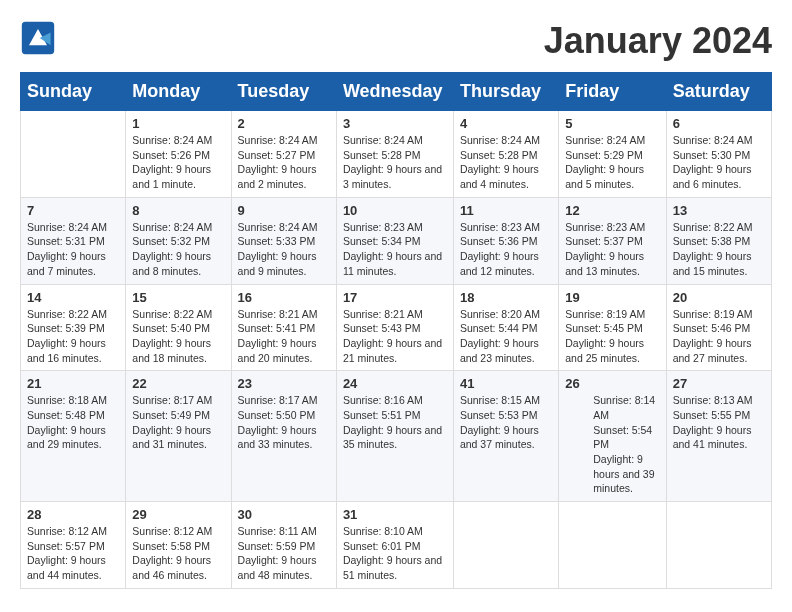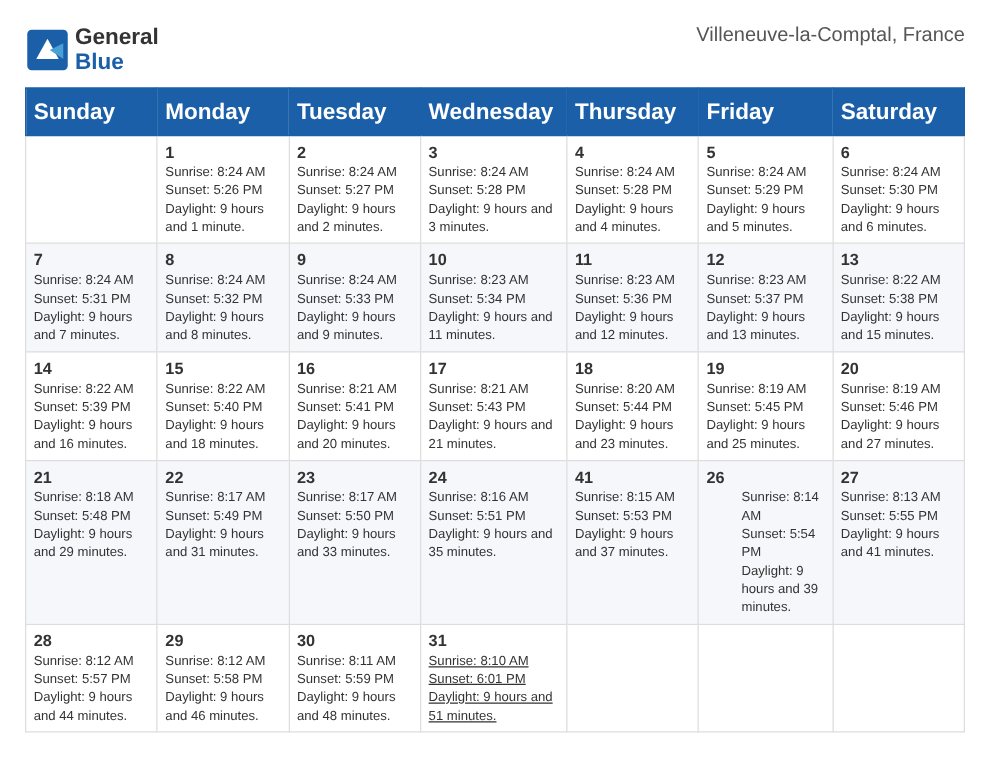--- a/index.html
+++ b/index.html
@@ -88,27 +88,23 @@
 </head>
 <body>
 
 <div class="header">
   <div class="logo">
     <svg class="logo-icon" viewBox="0 0 40 40">
       <rect x="2" y="2" width="36" height="36" rx="4" fill="#1a5fa8"></rect>
       <polygon points="10,28 20,10 30,28" fill="white"></polygon>
       <polygon points="22,20 34,14 34,28" fill="#4a9fd4"></polygon>
     </svg>
-    <div class="logo-text">
-      <span class="logo-general">General</span><br>
-      <span class="logo-blue">Blue</span>
-    </div>
   </div>
   <div class="title-block">
-    <div class="location-title">Villeneuve-la-Comptal, France</div>
+    <div class="month-title">January 2024</div>
   </div>
 </div>
 
 <table class="calendar-table">
   <thead>
     <tr>
     <th>Sunday</th>
         <th>Monday</th>
         <th>Tuesday</th>
         <th>Wednesday</th>
@@ -303,21 +299,21 @@
 Daylight: 9 hours and 46 minutes.</div>
         </td>
         <td>
           <div class="day-number">30</div>
           <div class="day-info" style="white-space: pre-line;">Sunrise: 8:11 AM
 Sunset: 5:59 PM
 Daylight: 9 hours and 48 minutes.</div>
         </td>
         <td>
           <div class="day-number">31</div>
-          <div class="day-info" style="white-space: pre-line; text-decoration: underline;">Sunrise: 8:10 AM
+          <div class="day-info" style="white-space: pre-line;">Sunrise: 8:10 AM
 Sunset: 6:01 PM
 Daylight: 9 hours and 51 minutes.</div>
         </td>
         <td class="empty-cell"></td>
         <td class="empty-cell"></td>
         <td class="empty-cell"></td>
       </tr>
     </tbody>
 </table>
 

